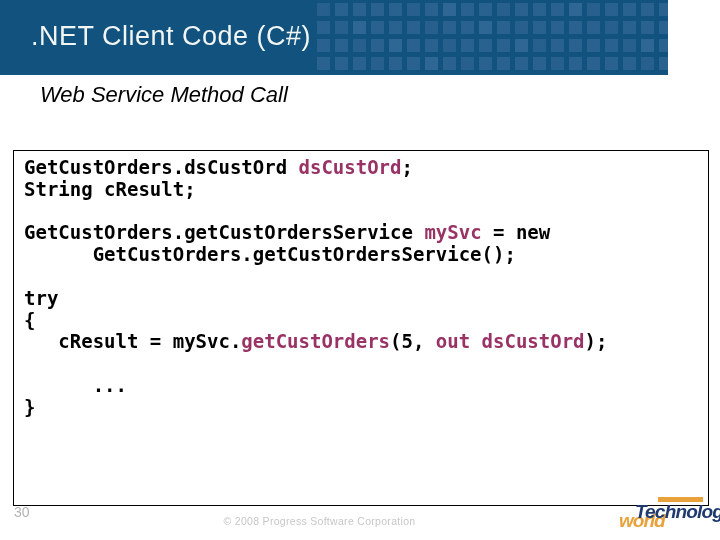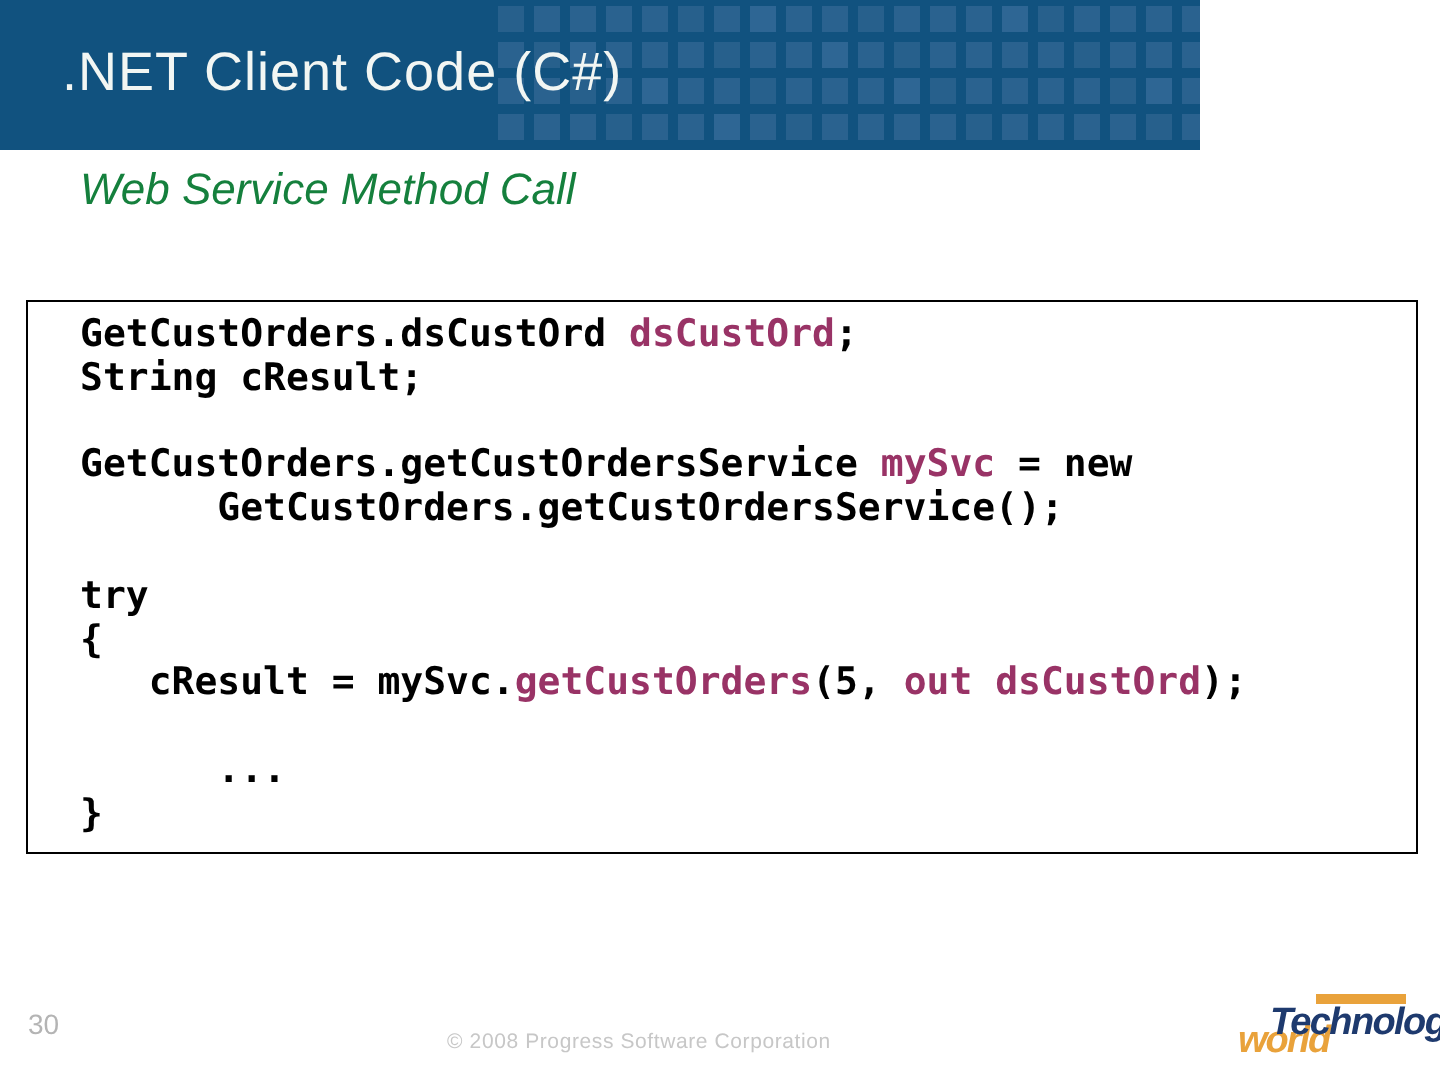--- a/index.html
+++ b/index.html
@@ -7,21 +7,21 @@
   .slide {
     position:relative;
     width:720px; height:540px;
     background:#ffffff;
     overflow:hidden;
     font-family:"Liberation Sans", sans-serif;
   }
   
   .header {
     position:absolute; left:0; top:0;
-    width:600px; height:75px;
+    width:668px; height:75px;
     background:var(--header-bg, #11527F);
     overflow:hidden;
   }
   .header-grid {
     position:absolute; top:3px; right:-4px;
     display:grid;
     grid-template-columns:repeat(var(--grid-cols,20), 13px);
     grid-auto-rows:13px;
     gap:5px;
   }
@@ -29,30 +29,29 @@
   .slide-title {
     position:absolute; left:31px; top:21px;
     font-size:27px; letter-spacing:0.5px;
     color:#F2F6F3;
     white-space:nowrap;
   }
   
   .subtitle {
     position:absolute; left:40px; top:82px;
     font-size:22px; font-style:italic;
-    color:#15803d;
+    color:#000000;
     white-space:nowrap;
   }
   
   .code-box {
     position:absolute; left:13px; top:150px;
-    width:696px; height:277px;
+    width:696px; height:356px;
     border:1.5px solid #000;
     background:#fff;
-    padding-left:16px;
   }
   .code-block {
     margin:0; padding:6px 10px;
     font-family:"DejaVu Sans Mono", monospace;
     font-weight:bold;
     font-size:19px;
     line-height:21.8px;
     white-space:pre;
     color:#000;
   }

